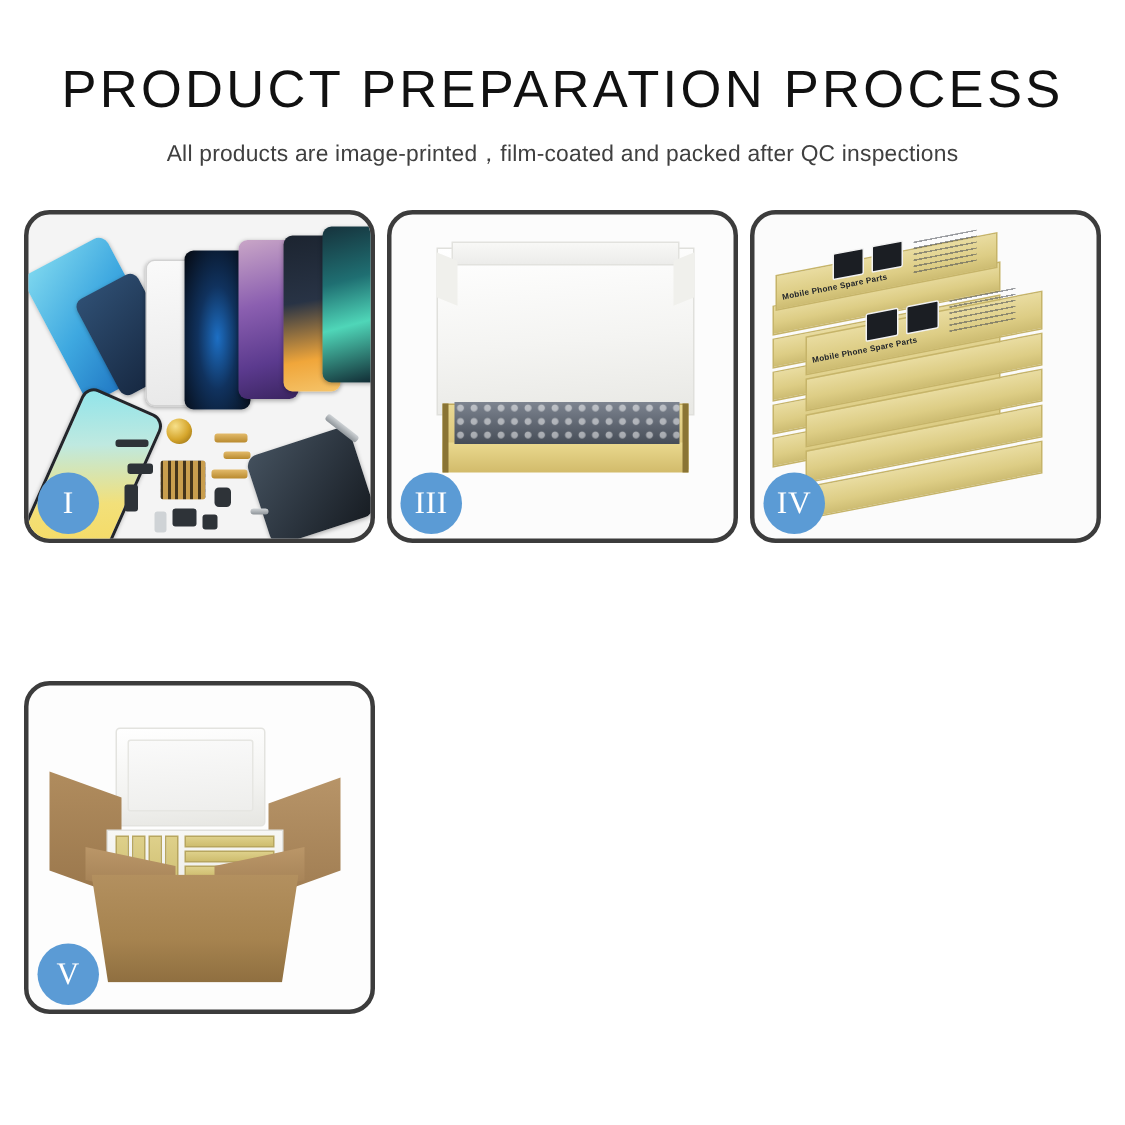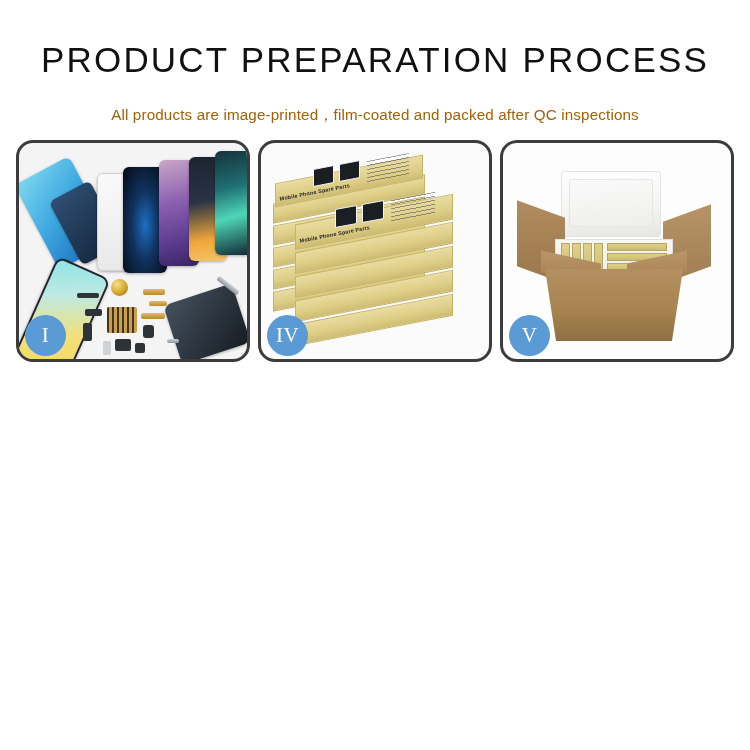--- a/index.html
+++ b/index.html
@@ -32,26 +32,26 @@
     font-family: "Liberation Sans", sans-serif;
     font-size: 35px;
     font-weight: 500;
     letter-spacing: 2.2px;
     color: #111111;
     line-height: 1.05;
     white-space: nowrap;
   }
 
   .page-subtitle {
-    margin-top: 26px;
+    margin-top: 13px;
     font-family: "Liberation Sans", sans-serif;
     font-size: 15.2px;
     font-weight: 400;
     letter-spacing: 0.15px;
-    color: #a16207;
+    color: #404040;
     white-space: nowrap;
   }
 
   
   .grid {
     position: absolute;
     top: 140px;
     left: 16px;
     width: 718px;
     display: grid;
@@ -424,20 +424,34 @@
         <div class="prt silver" style="left:148px;top:196px;width:12px;height:4px;border-radius:2px;"></div>
         <div class="prt silver" style="left:196px;top:140px;width:26px;height:5px;transform:rotate(38deg);"></div>
         <div class="prt" style="left:96px;top:196px;width:16px;height:12px;border-radius:2px;"></div>
         <div class="prt" style="left:84px;top:198px;width:8px;height:14px;border-radius:2px;background:#cfd3d6;"></div>
         <div class="prt" style="left:116px;top:200px;width:10px;height:10px;border-radius:2px;"></div>
       </div>
       <div class="badge">I</div>
     </div>
 
 
+    <div class="panel p3">
+      <div class="panel-media">
+        <div class="lid3"></div>
+        <div class="lid3-top"></div>
+        <div class="lid3-flapL"></div>
+        <div class="lid3-flapR"></div>
+        <div class="tray3"></div>
+        <div class="tray3-front"></div>
+        <div class="tray3-fill"></div>
+        <div class="tray3-edgeL"></div>
+        <div class="tray3-edgeR"></div>
+      </div>
+      <div class="badge">III</div>
+    </div>
 
     <div class="panel p4">
       <div class="panel-media">
 
         <div class="stackbox" style="left:12px;top:46px;width:152px;height:20px;transform:skewY(-11deg);"></div>
         <div class="stackbox" style="left:12px;top:68px;width:152px;height:20px;transform:skewY(-11deg);"></div>
         <div class="stackbox" style="left:12px;top:90px;width:152px;height:20px;transform:skewY(-11deg);"></div>
         <div class="stackbox" style="left:12px;top:112px;width:152px;height:20px;transform:skewY(-11deg);"></div>
         <div class="stackbox" style="left:12px;top:134px;width:152px;height:20px;transform:skewY(-11deg);"></div>
 

